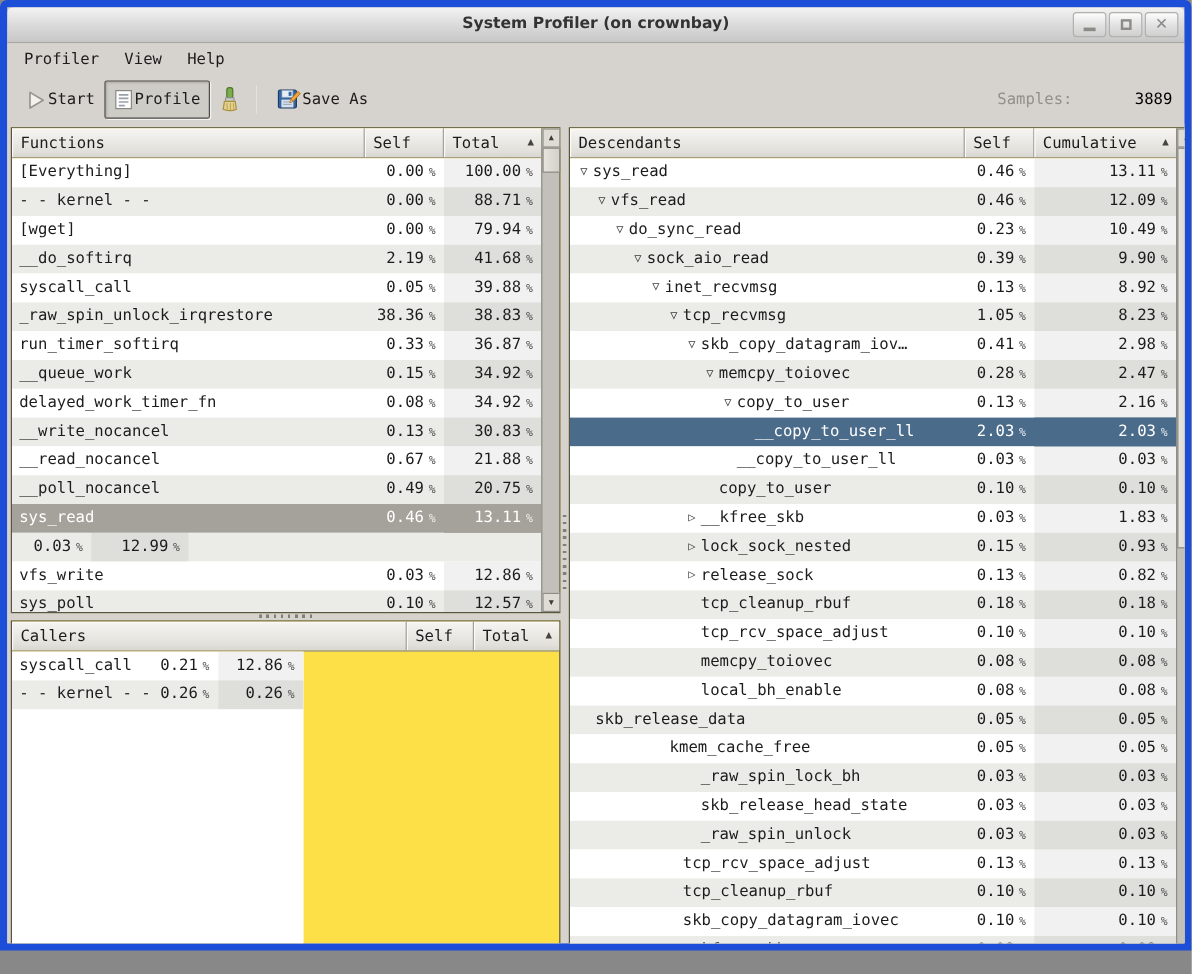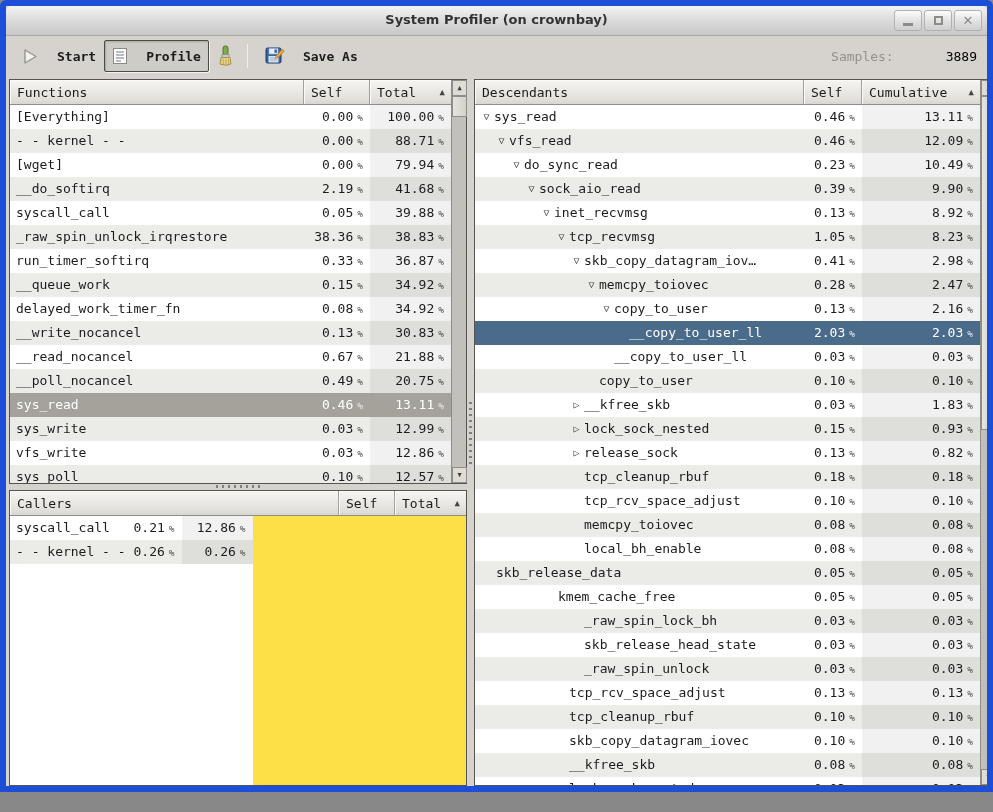--- a/index.html
+++ b/index.html
@@ -24,22 +24,22 @@
   .glyph-close { font-family:"DejaVu Sans", sans-serif; font-weight:bold; color:#8d8b87; font-size:13px; line-height:1; }
 
   
   .menubar { height:27px; display:flex; align-items:center; padding-left:12px; gap:17px;
     background:#d6d3ce; border-bottom:1px solid #d6d3ce; }
   .menu-item { padding:2px 2px; cursor:default; }
 
   
   .toolbar { height:40px; display:flex; align-items:center; padding:0 6px 0 8px;
     background:#d6d3ce; }
-  .tool-btn { display:flex; align-items:center; gap:18px; padding:4px 7px; height:32px;
-    border:1px solid transparent; border-radius:2px;font-weight:bold; }
+  .tool-btn { display:flex; align-items:center; gap:1px; padding:4px 7px; height:32px;
+    border:1px solid transparent; border-radius:2px; }
   .tool-btn.pressed { border:1px solid #4c4b47; background:#ceccc6;
     box-shadow:inset 1px 1px 2px rgba(0,0,0,.18), 1px 1px 0 rgba(255,255,255,.7); }
   .tool-sep { width:1px; height:24px; background:#a6a49e; border-right:1px solid #f0efec; margin:0 9px 0 6px; }
   .toolbar .spacer { flex:1; }
   .samples-label { color:#92908a; }
   .samples-value { margin-left:52px; margin-right:4px; color:#000000; }
 
   
   .main { position:relative; width:993px; height:715px; background:#d6d3ce; }
   .panel { position:absolute; background:#fde047; border:1px solid #56544f; }
@@ -109,20 +109,25 @@
       </div>
       <div class="win-btn" data-interactable="true">
         <span class="glyph-max" data-interactable="false"></span>
       </div>
       <div class="win-btn" data-interactable="true">
         <span class="glyph-close" data-interactable="false">✕</span>
       </div>
     </div>
   </div>
 
+  <div class="menubar" data-interactable="false">
+    <span class="menu-item" data-interactable="true">Profiler</span>
+    <span class="menu-item" data-interactable="true">View</span>
+    <span class="menu-item" data-interactable="true">Help</span>
+  </div>
 
   <div class="toolbar" data-interactable="false">
     <div class="tool-btn" data-interactable="true">
       <svg width="17" height="17" viewBox="0 0 17 17" data-interactable="false">
         <polygon points="3,2 14,8.5 3,15" fill="#f2f1ee" stroke="#97958f" stroke-width="1.4" stroke-linejoin="round"></polygon>
       </svg>
       <span data-interactable="false">Start</span>
     </div>
     <div class="tool-btn pressed" data-interactable="true">
       <svg width="16" height="18" viewBox="0 0 16 18" data-interactable="false">
@@ -264,23 +269,20 @@
             <div class="cell num sortcol" data-interactable="false" style="width: 81px;">20.75<span class="pct" data-interactable="false">%</span></div>
           </div>
           <div class="trow sel-inactive" data-interactable="true">
             <div class="cell name" data-interactable="false">
               <span data-interactable="false">sys_read</span>
             </div>
             <div class="cell num" data-interactable="false" style="width: 66px;">0.46<span class="pct" data-interactable="false">%</span></div>
             <div class="cell num sortcol" data-interactable="false" style="width: 81px;">13.11<span class="pct" data-interactable="false">%</span></div>
           </div>
           <div class="trow striped" data-interactable="true">
-            <div class="cell name" data-interactable="false">
-              <span data-interactable="false">sys_write</span>
-            </div>
             <div class="cell num" data-interactable="false" style="width: 66px;">0.03<span class="pct" data-interactable="false">%</span></div>
             <div class="cell num sortcol" data-interactable="false" style="width: 81px;">12.99<span class="pct" data-interactable="false">%</span></div>
           </div>
           <div class="trow" data-interactable="true">
             <div class="cell name" data-interactable="false">
               <span data-interactable="false">vfs_write</span>
             </div>
             <div class="cell num" data-interactable="false" style="width: 66px;">0.03<span class="pct" data-interactable="false">%</span></div>
             <div class="cell num sortcol" data-interactable="false" style="width: 81px;">12.86<span class="pct" data-interactable="false">%</span></div>
           </div>

